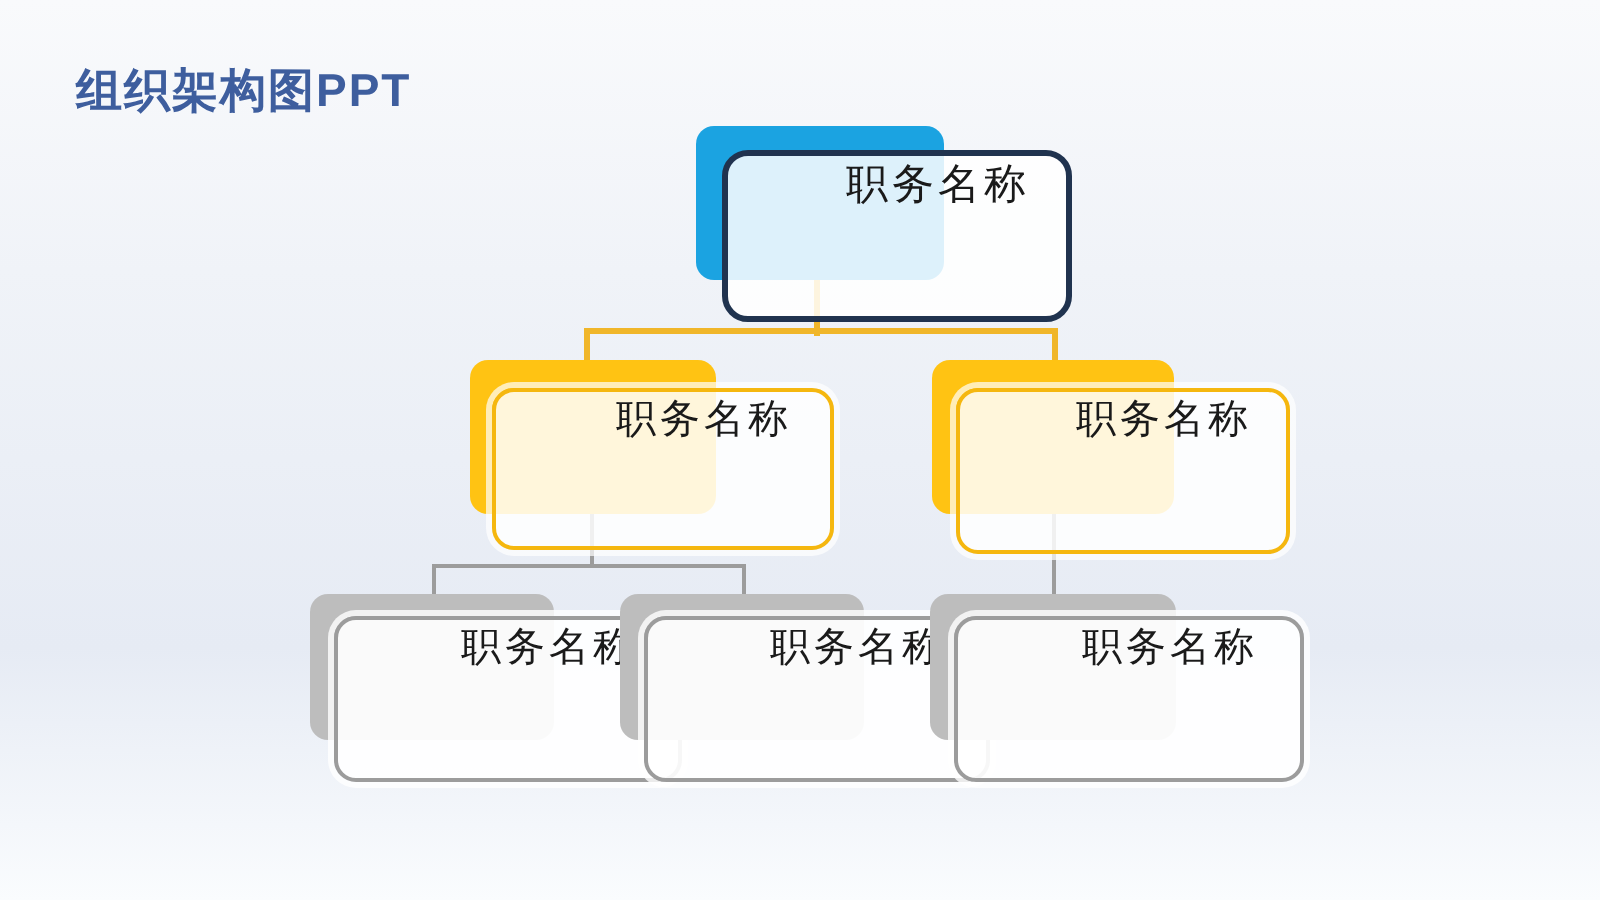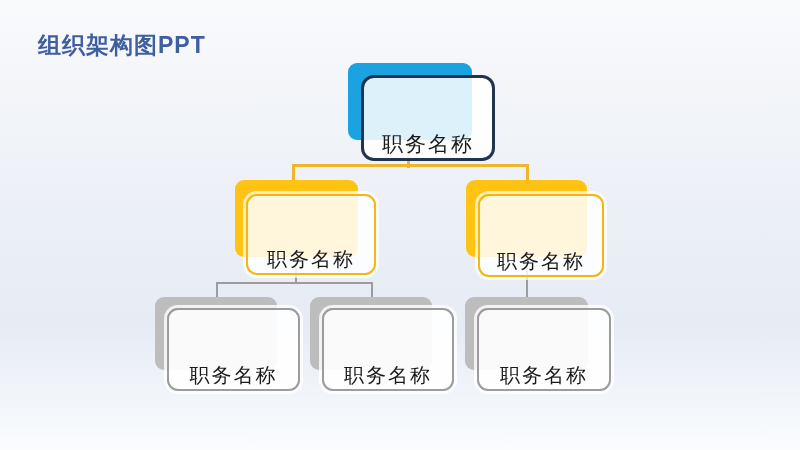--- a/index.html
+++ b/index.html
@@ -22,21 +22,21 @@
   .v{width:3px;}
   .h{height:3px;}
   .gray.v{width:2px;}
   .gray.h{height:2px;}
   
   .node{position:absolute;}
   .shadow-box{position:absolute;border-radius:9px;}
   .main-box{
     position:absolute;border-radius:11px;
     background:rgba(255,255,255,0.85);
-    display:flex;align-items:flex-end;justify-content:center;
+    display:flex;align-items:flex-start;justify-content:center;padding-left:41px;
   }
   .node-label{
     font-family:"Liberation Serif","DejaVu Serif",serif;
     font-size:20px;color:#1A1A1A;letter-spacing:2px;white-space:nowrap;
   }
   
   .l1 .shadow-box{background:#1BA3E1;}
   .l1 .main-box{border:3px solid #20334F;border-radius:13px;}
   .l1 .node-label{font-size:21px;}
   

